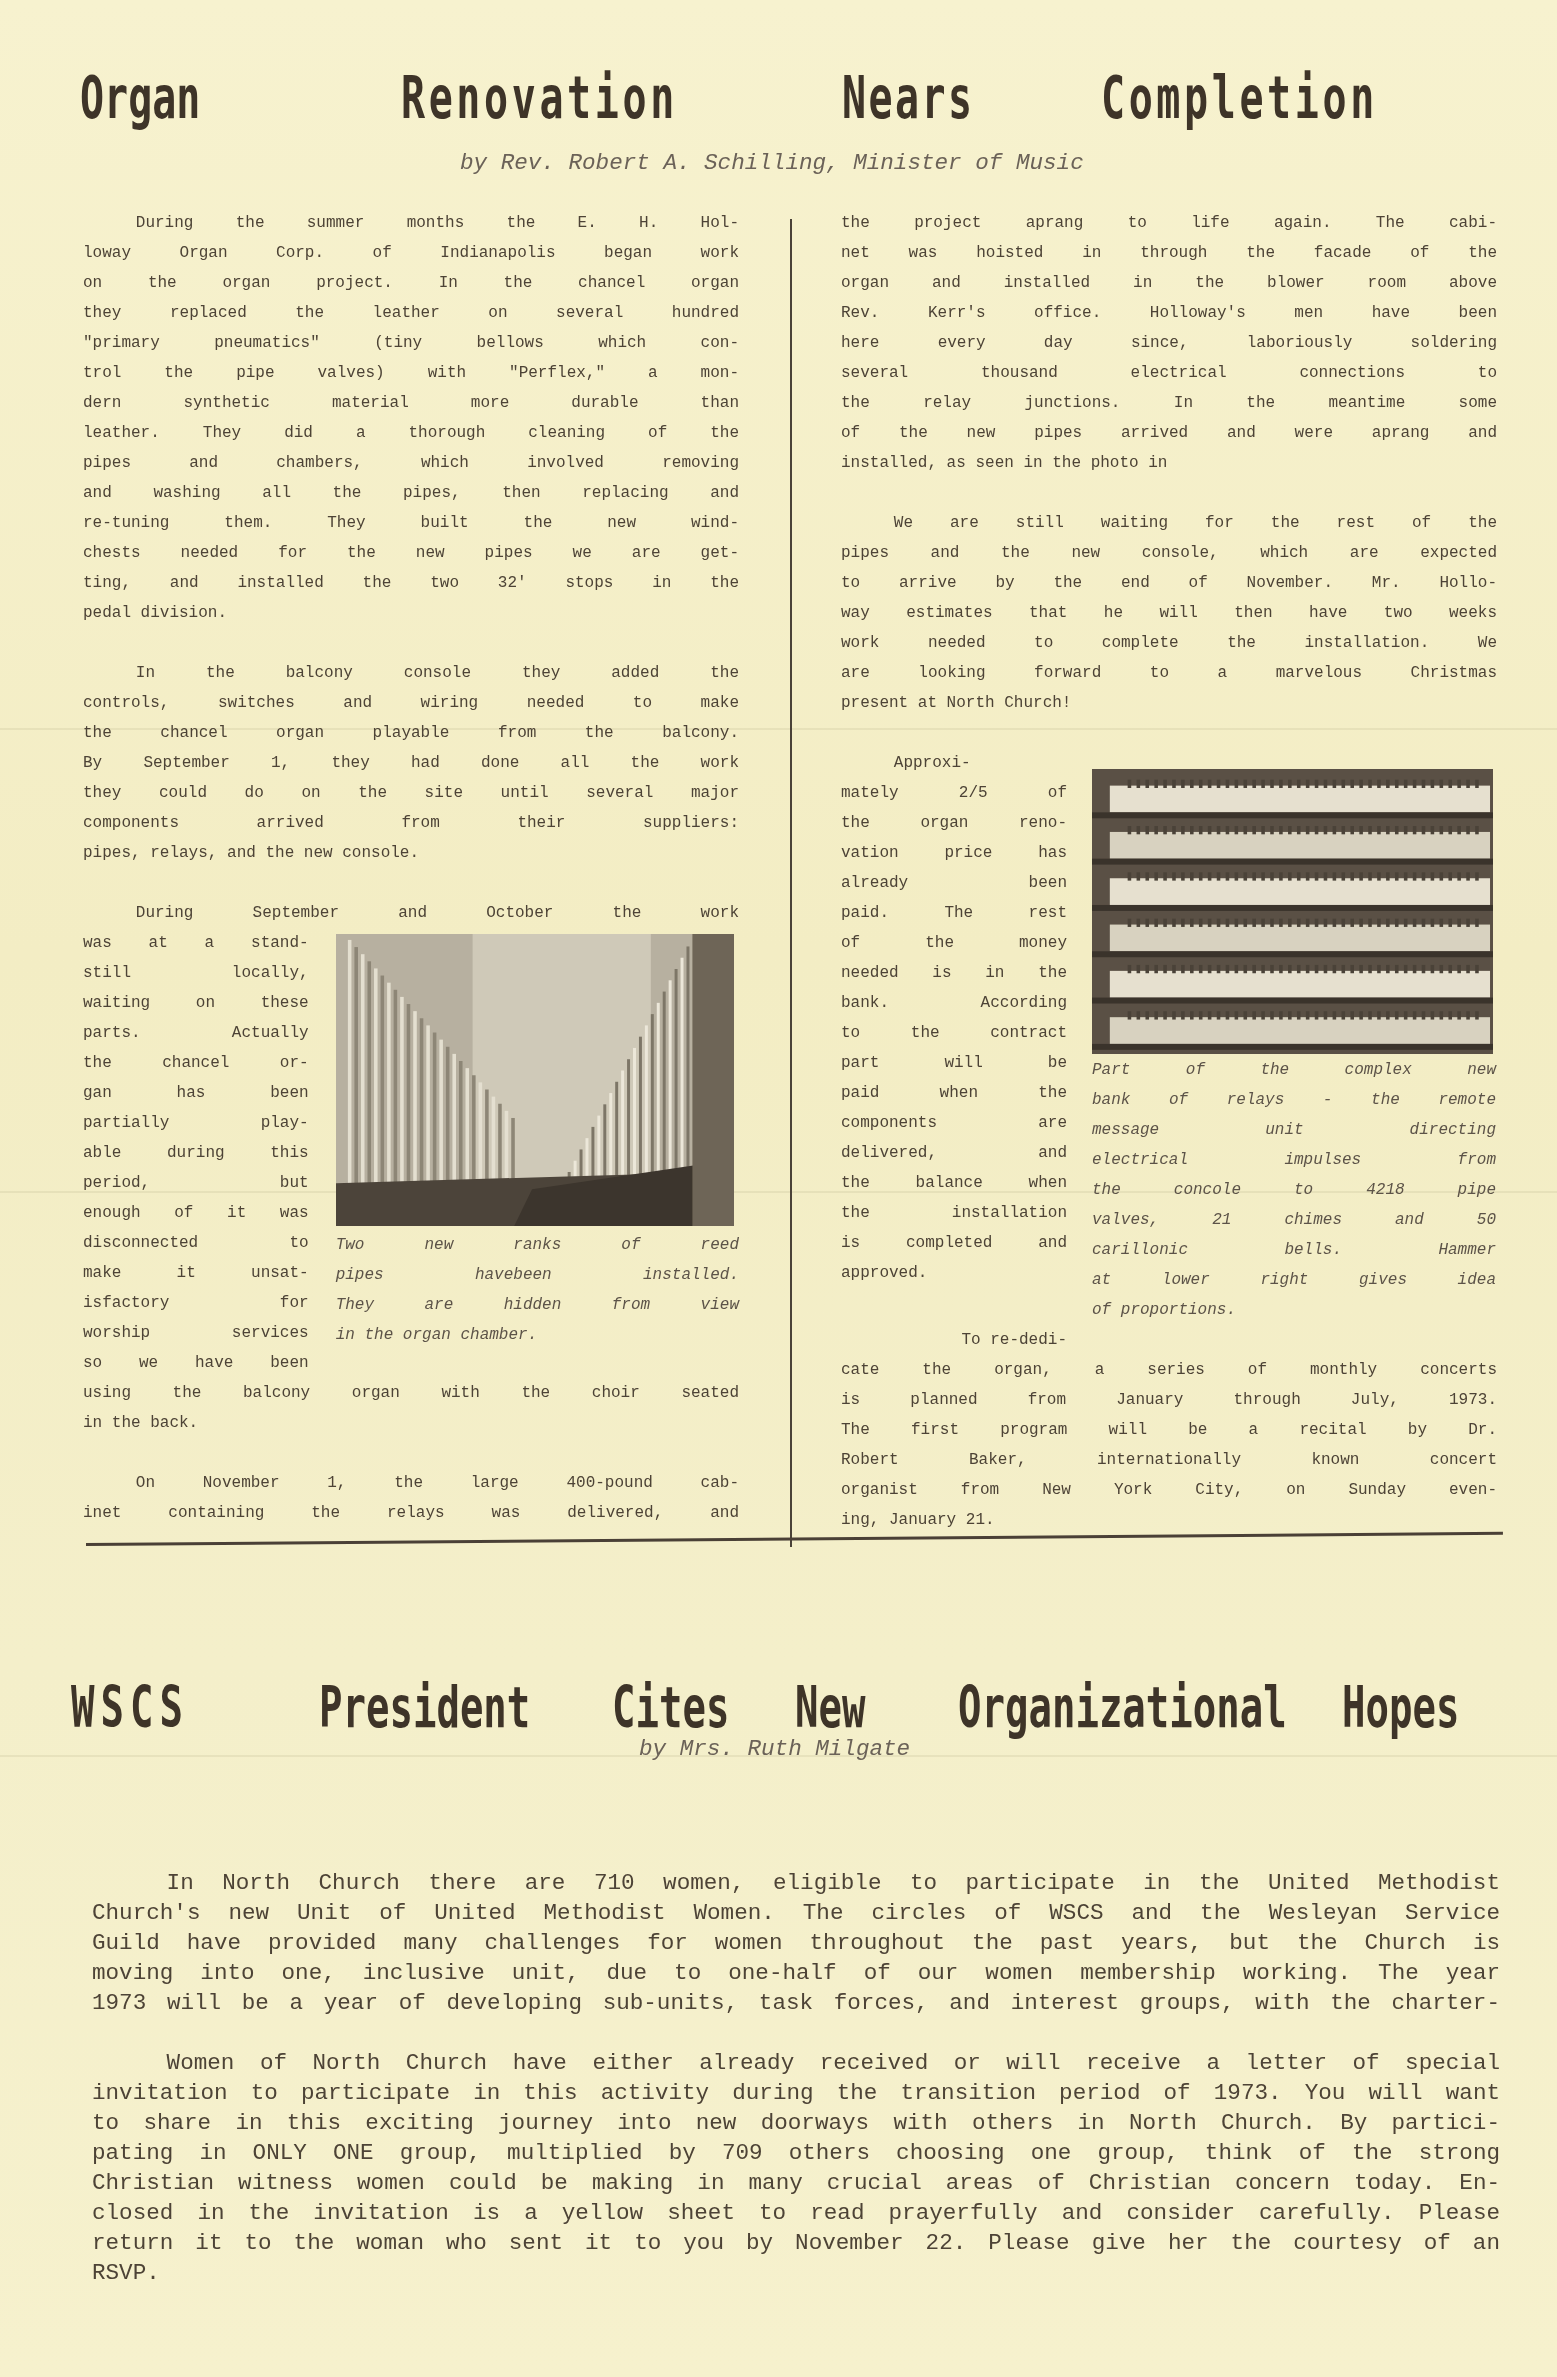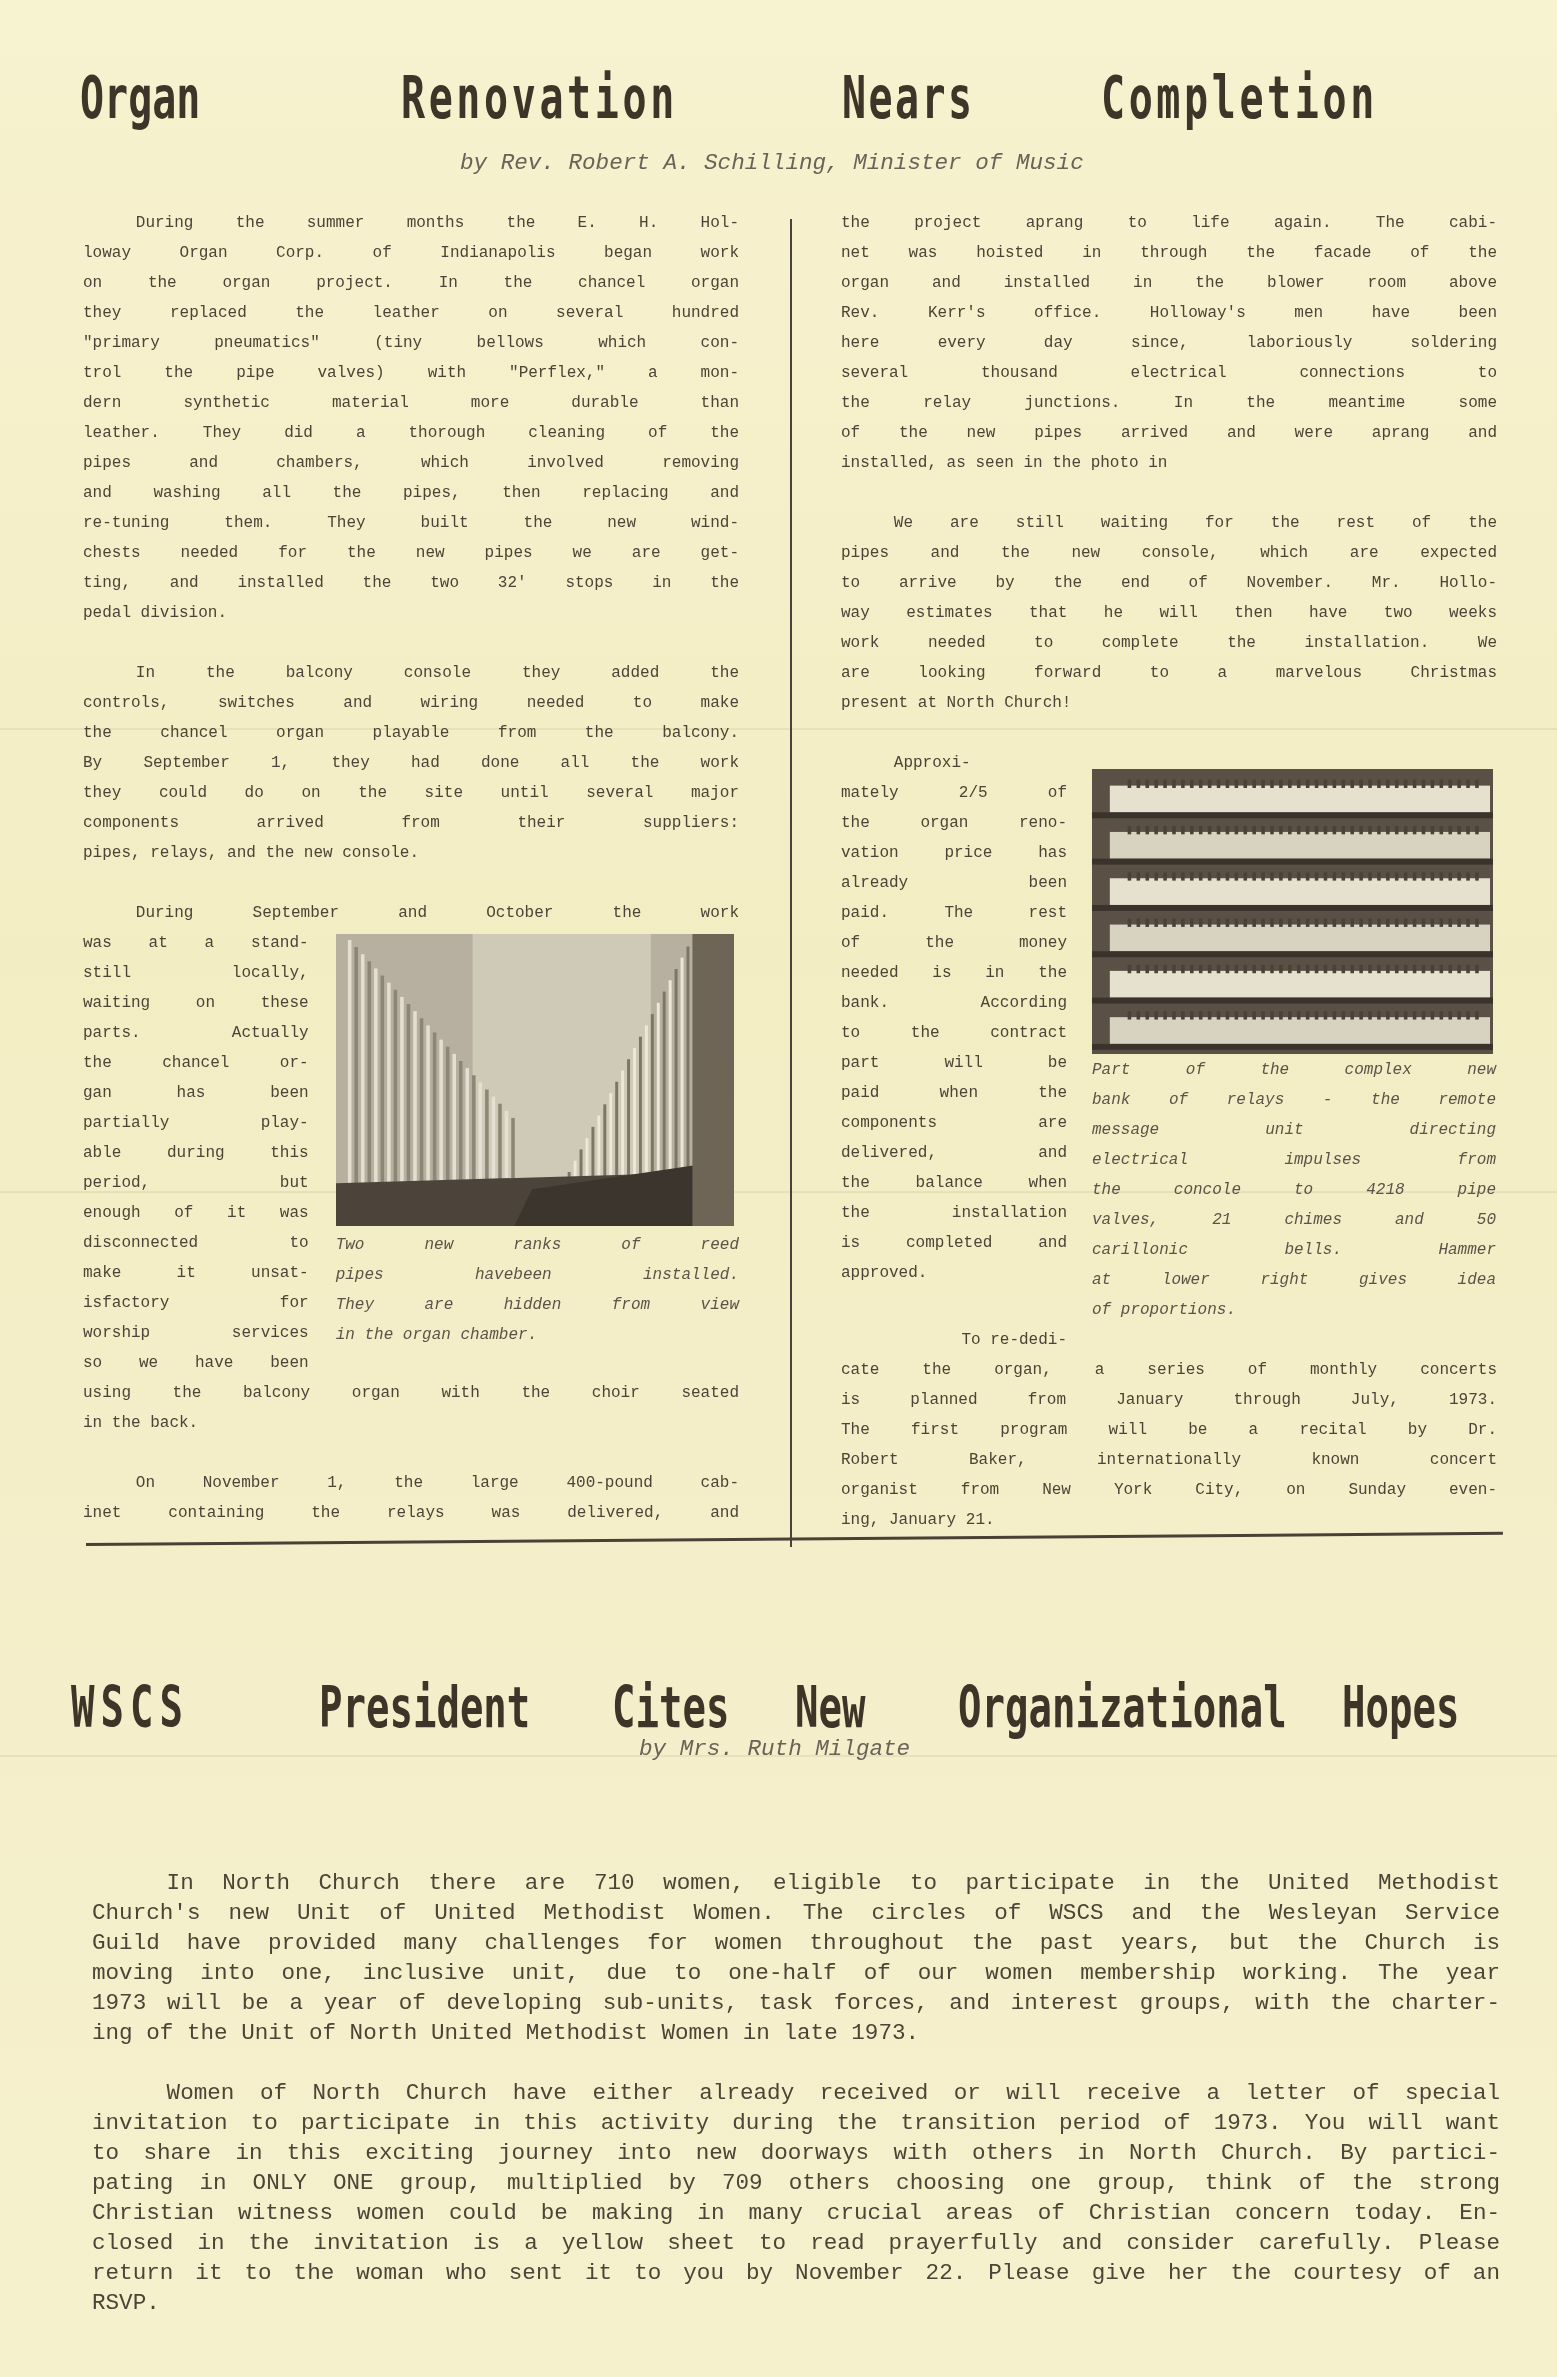--- a/index.html
+++ b/index.html
@@ -523,21 +523,20 @@
 </div>
 <div class="byline" style="left:639px; top:1736px;">by Mrs. Ruth Milgate</div>
 
 <div class="col" style="left:92px; top:1868px; width:1408px; font-size:22.6px; line-height:30px;">
   <div id="a2-p1">
       <span class="line" style="padding-left: 3.3em;">In North Church  there are 710 women,  eligible  to participate  in the  United  Methodist</span>
       <span class="line">Church's new  Unit  of  United Methodist Women.   The circles of WSCS  and the Wesleyan Service</span>
       <span class="line">Guild  have provided  many challenges  for women  throughout the past years,  but the Church is</span>
       <span class="line">moving into one,  inclusive unit,  due to one-half  of our women membership working.   The year</span>
       <span class="line">1973 will be a year of developing sub-units, task forces, and interest groups, with the charter-</span>
-      <span class="line last">ing of the Unit of North United Methodist Women in late 1973.</span>
     </div>
   <div class="gap"></div>
   <div id="a2-p2">
       <span class="line" style="padding-left: 3.3em;">Women of North Church  have either  already received  or will receive a letter  of special</span>
       <span class="line">invitation to participate in this activity during the transition period of 1973.  You will want</span>
       <span class="line">to share in this exciting journey into new doorways  with others in North Church.   By partici-</span>
       <span class="line">pating in  ONLY  ONE  group,  multiplied by 709 others choosing one group,  think of the strong</span>
       <span class="line">Christian witness women could be making in many crucial areas of Christian concern today.   En-</span>
       <span class="line">closed in the invitation is a yellow sheet to read prayerfully and consider carefully.   Please</span>
       <span class="line">return it to the woman who sent it to you  by November 22.   Please give her the courtesy of an</span>

